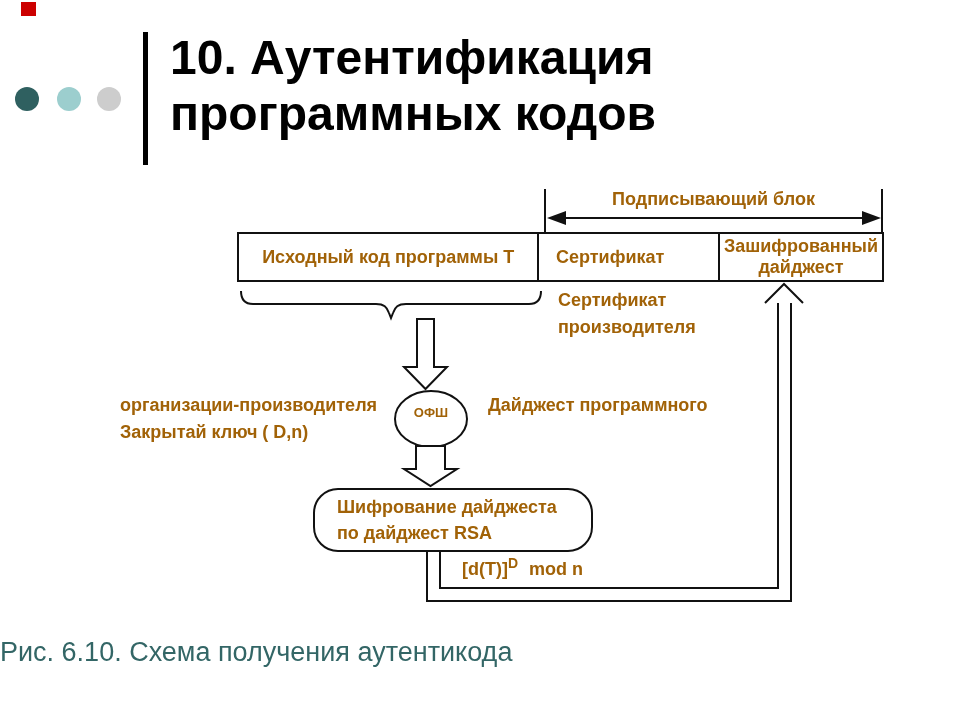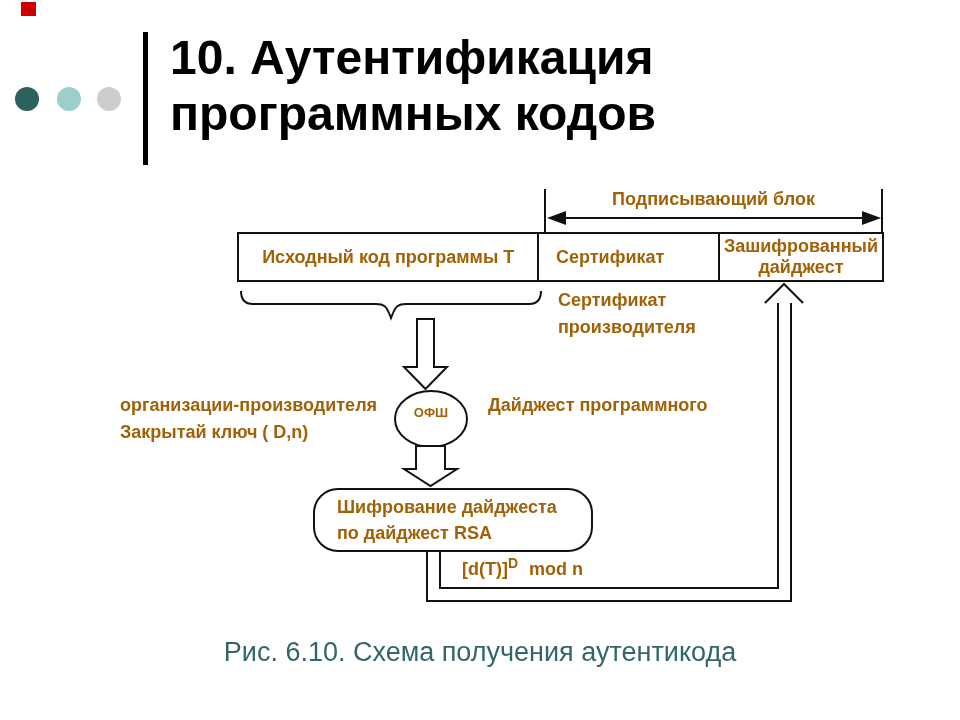--- a/index.html
+++ b/index.html
@@ -51,21 +51,21 @@
     border:2px solid #111111; border-radius:25px; background:#ffffff;
     display:flex; flex-direction:column; justify-content:center;
     padding-left:22px; line-height:26px;
   }
 
   .formula { left:462px; top:555px; }
   .formula .sup { font-size:14px; vertical-align:7px; }
   .formula .rest { margin-left:11px; }
 
   .caption {
-    left:0; top:637px; width:960px; text-align:center;
+    left:0; top:637px; width:960px; text-align:left;
     font-size:27px; color:#336666;
   }
 
   svg.connectors { position:absolute; left:0; top:0; width:960px; height:720px; pointer-events:none; }
 </style>
 </head>
 <body>
 
 <div class="slide">
 

